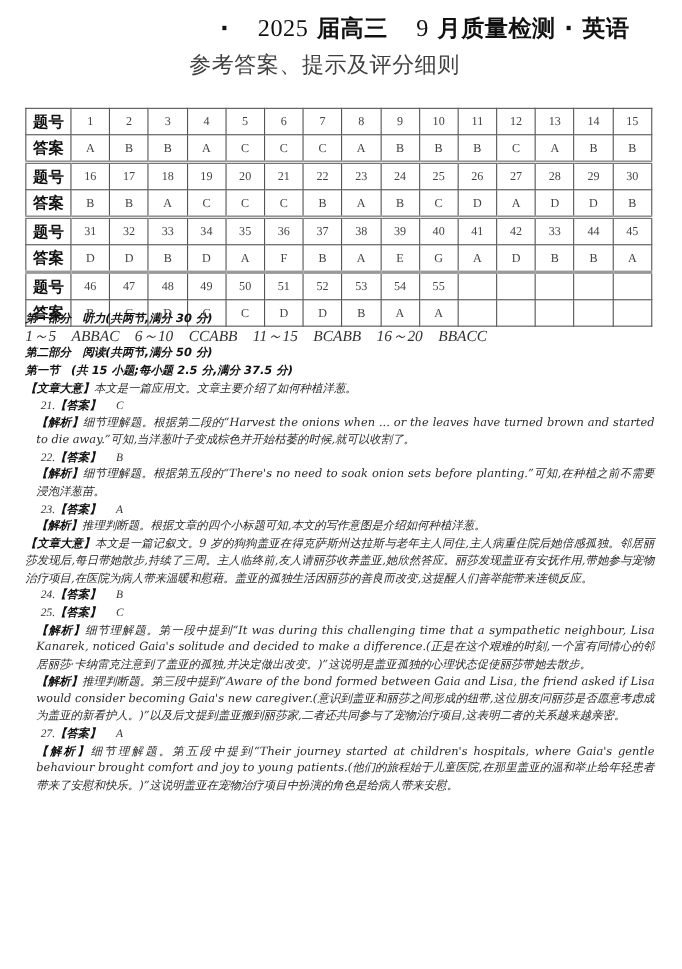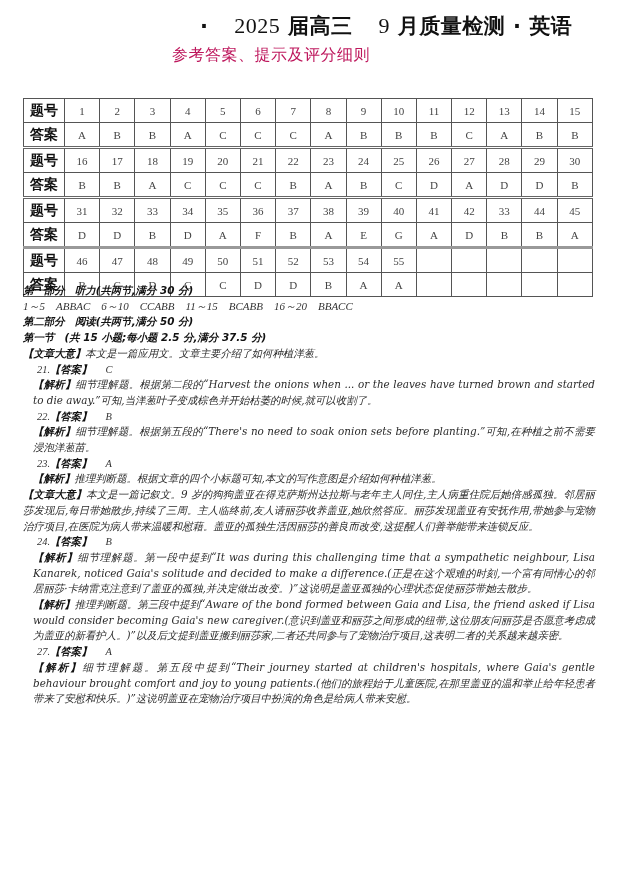--- a/index.html
+++ b/index.html
@@ -10,21 +10,21 @@
   }
   .title {
     position: absolute; left: 200px; top: 12px;
     font-size: 21px; font-weight: bold; letter-spacing: 0.5px;
     font-family: "DejaVu Sans", sans-serif; color: #111;
     white-space: nowrap;
   }
   .title .num { font-weight: normal; font-family: "Liberation Serif", serif; font-size: 22px; margin-left: 18px; }
   .subtitle {
     position: absolute; left: 172px; top: 45px;
-    font-size: 16px; font-family: "DejaVu Sans", sans-serif; color: #be185d;
+    font-size: 20px; font-family: "DejaVu Sans", sans-serif; color: #404040;
     white-space: nowrap; letter-spacing: 0.5px;
   }
   table.ans {
     position: absolute; left: 23px; top: 98px;
     width: 570px; border-collapse: collapse;
     border: 1.5px solid #333;
     table-layout: fixed;
   }
   table.ans td {
     height: 23px; border: 1px solid #555;
@@ -39,21 +39,21 @@
   table.ans tr.grp-top td { border-top: 3px double #666; }
   table.ans tr.grp-top.thick td { border-top: 3px solid #999; }
   .content {
     position: absolute; left: 23px; top: 283px; width: 572px;
     font-size: 10.4px; line-height: 15.7px; font-style: italic;
   }
   .line { white-space: nowrap; }
   .sec {
     font-family: "DejaVu Sans", sans-serif; font-weight: bold; font-size: 10.4px; color: #111;
   }
-  .listen { font-family: "Liberation Serif", serif; font-size: 11px; color: #333; word-spacing: 4px; }
+  .listen { font-family: "Liberation Serif", serif; font-size: 14px; color: #333; word-spacing: 4px; }
   .tag { font-family: "DejaVu Sans", sans-serif; font-weight: bold; color: #111; }
   .qnum { font-family: "Liberation Serif", serif; color: #333; margin-left: 14px; }
   .para { text-align: justify; text-align-last: left; color: #2a2a2a; }
   .indent { padding-left: 10px; }
   .block { margin: 0; }
   .footer {
     position: absolute; top: 892px; left: 0; width: 620px; text-align: right;
     font-family: "DejaVu Sans", sans-serif; font-size: 10.5px; font-weight: bold; color: #111;
   }
   .footer .pg { font-weight: normal; font-family: "DejaVu Serif", serif; color: #333; margin-left: 10px; }
@@ -231,20 +231,21 @@
       <div class="para indent block"><span class="tag">【解析】</span><span>细节理解题。根据第五段的“There's no need to soak onion sets before planting.”可知,在种植之前不需要浸泡洋葱苗。</span></div>
       <div class="line"><span class="qnum">23.</span><span class="tag">【答案】</span><span class="qnum">A</span></div>
       <div class="para indent block"><span class="tag">【解析】</span><span>推理判断题。根据文章的四个小标题可知,本文的写作意图是介绍如何种植洋葱。</span></div>
     </div>
 
   <div class="para block">
     <span class="tag">【文章大意】</span><span>本文是一篇记叙文。9 岁的狗狗盖亚在得克萨斯州达拉斯与老年主人同住,主人病重住院后她倍感孤独。邻居丽莎发现后,每日带她散步,持续了三周。主人临终前,友人请丽莎收养盖亚,她欣然答应。丽莎发现盖亚有安抚作用,带她参与宠物治疗项目,在医院为病人带来温暖和慰藉。盖亚的孤独生活因丽莎的善良而改变,这提醒人们善举能带来连锁反应。</span>
   </div>
   <div id="passage-b-items">
       <div class="line"><span class="qnum">24.</span><span class="tag">【答案】</span><span class="qnum">B</span></div>
+      <div class="line"><span class="qnum">25.</span><span class="tag">【答案】</span><span class="qnum">C</span></div>
       <div class="para indent block"><span class="tag">【解析】</span><span>细节理解题。第一段中提到“It was during this challenging time that a sympathetic neighbour, Lisa Kanarek, noticed Gaia's solitude and decided to make a difference.(正是在这个艰难的时刻,一个富有同情心的邻居丽莎·卡纳雷克注意到了盖亚的孤独,并决定做出改变。)”这说明是盖亚孤独的心理状态促使丽莎带她去散步。</span></div>
       <div class="para indent block"><span class="tag">【解析】</span><span>推理判断题。第三段中提到“Aware of the bond formed between Gaia and Lisa, the friend asked if Lisa would consider becoming Gaia's new caregiver.(意识到盖亚和丽莎之间形成的纽带,这位朋友问丽莎是否愿意考虑成为盖亚的新看护人。)”以及后文提到盖亚搬到丽莎家,二者还共同参与了宠物治疗项目,这表明二者的关系越来越亲密。</span></div>
       <div class="line"><span class="qnum">27.</span><span class="tag">【答案】</span><span class="qnum">A</span></div>
       <div class="para indent block"><span class="tag">【解析】</span><span>细节理解题。第五段中提到“Their journey started at children's hospitals, where Gaia's gentle behaviour brought comfort and joy to young patients.(他们的旅程始于儿童医院,在那里盖亚的温和举止给年轻患者带来了安慰和快乐。)”这说明盖亚在宠物治疗项目中扮演的角色是给病人带来安慰。</span></div>
     </div>
 </div>
 
 <div class="footer">
   <span>【高三英语参考答案</span><span class="pg">第 1 页(共 8 页)】</span>
 </div>

